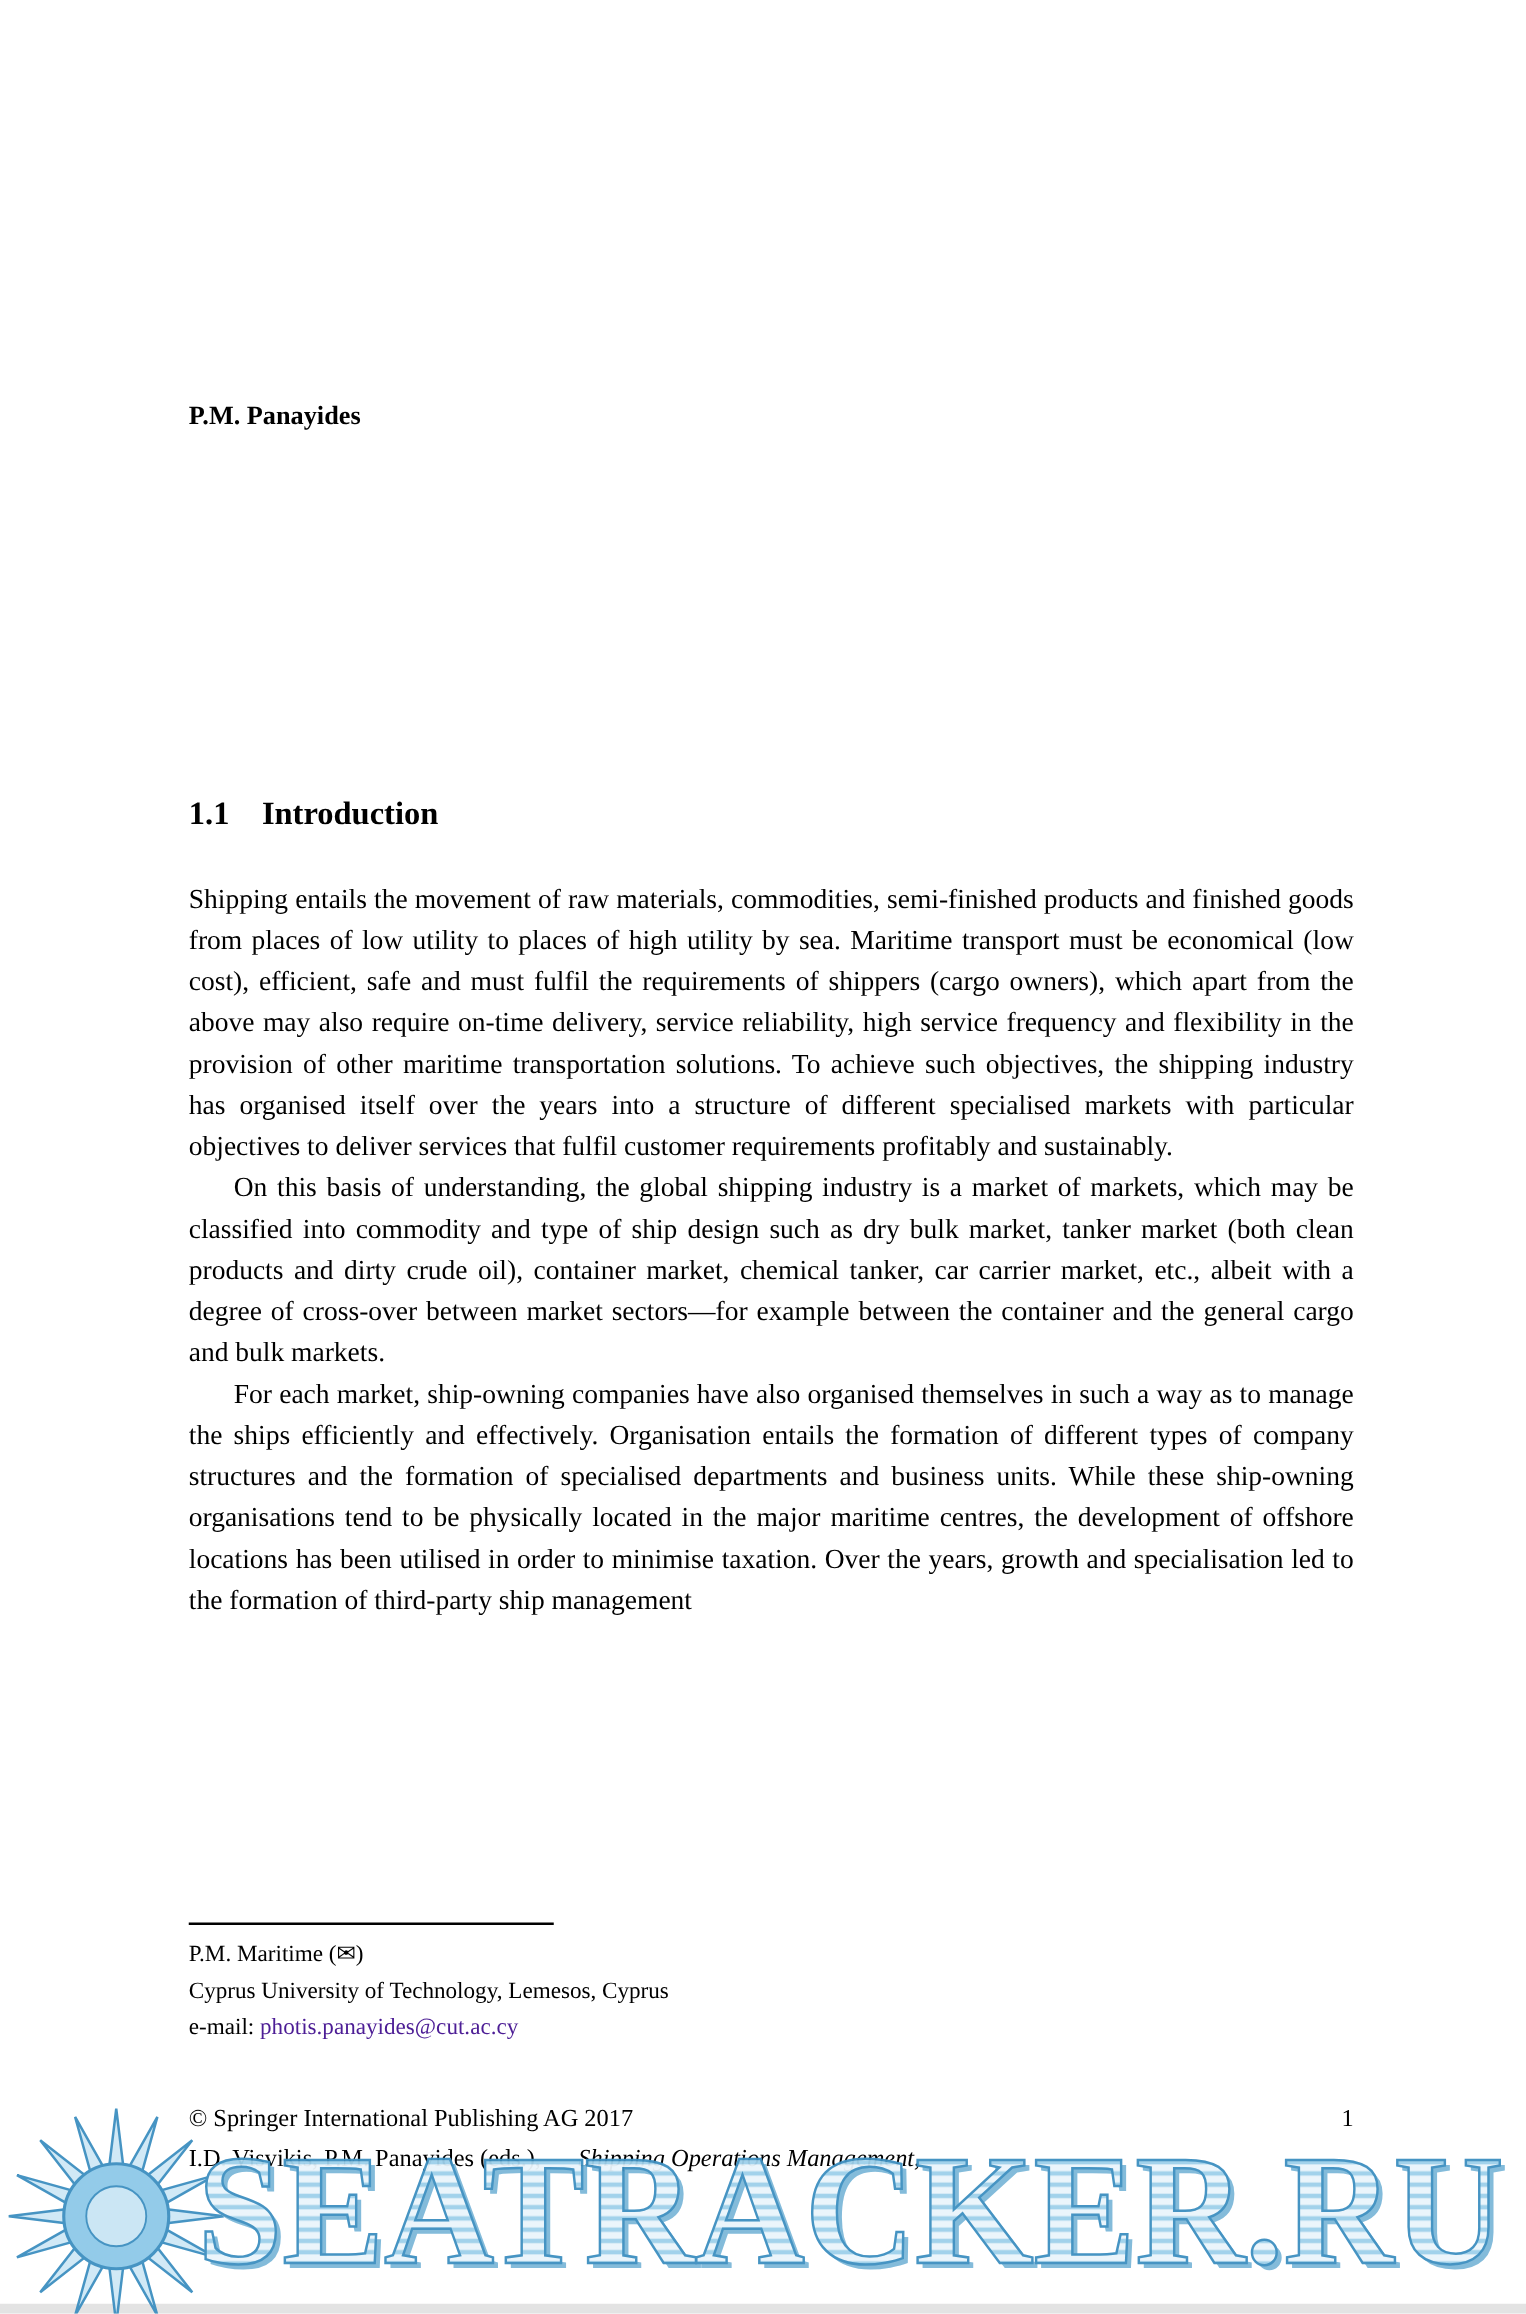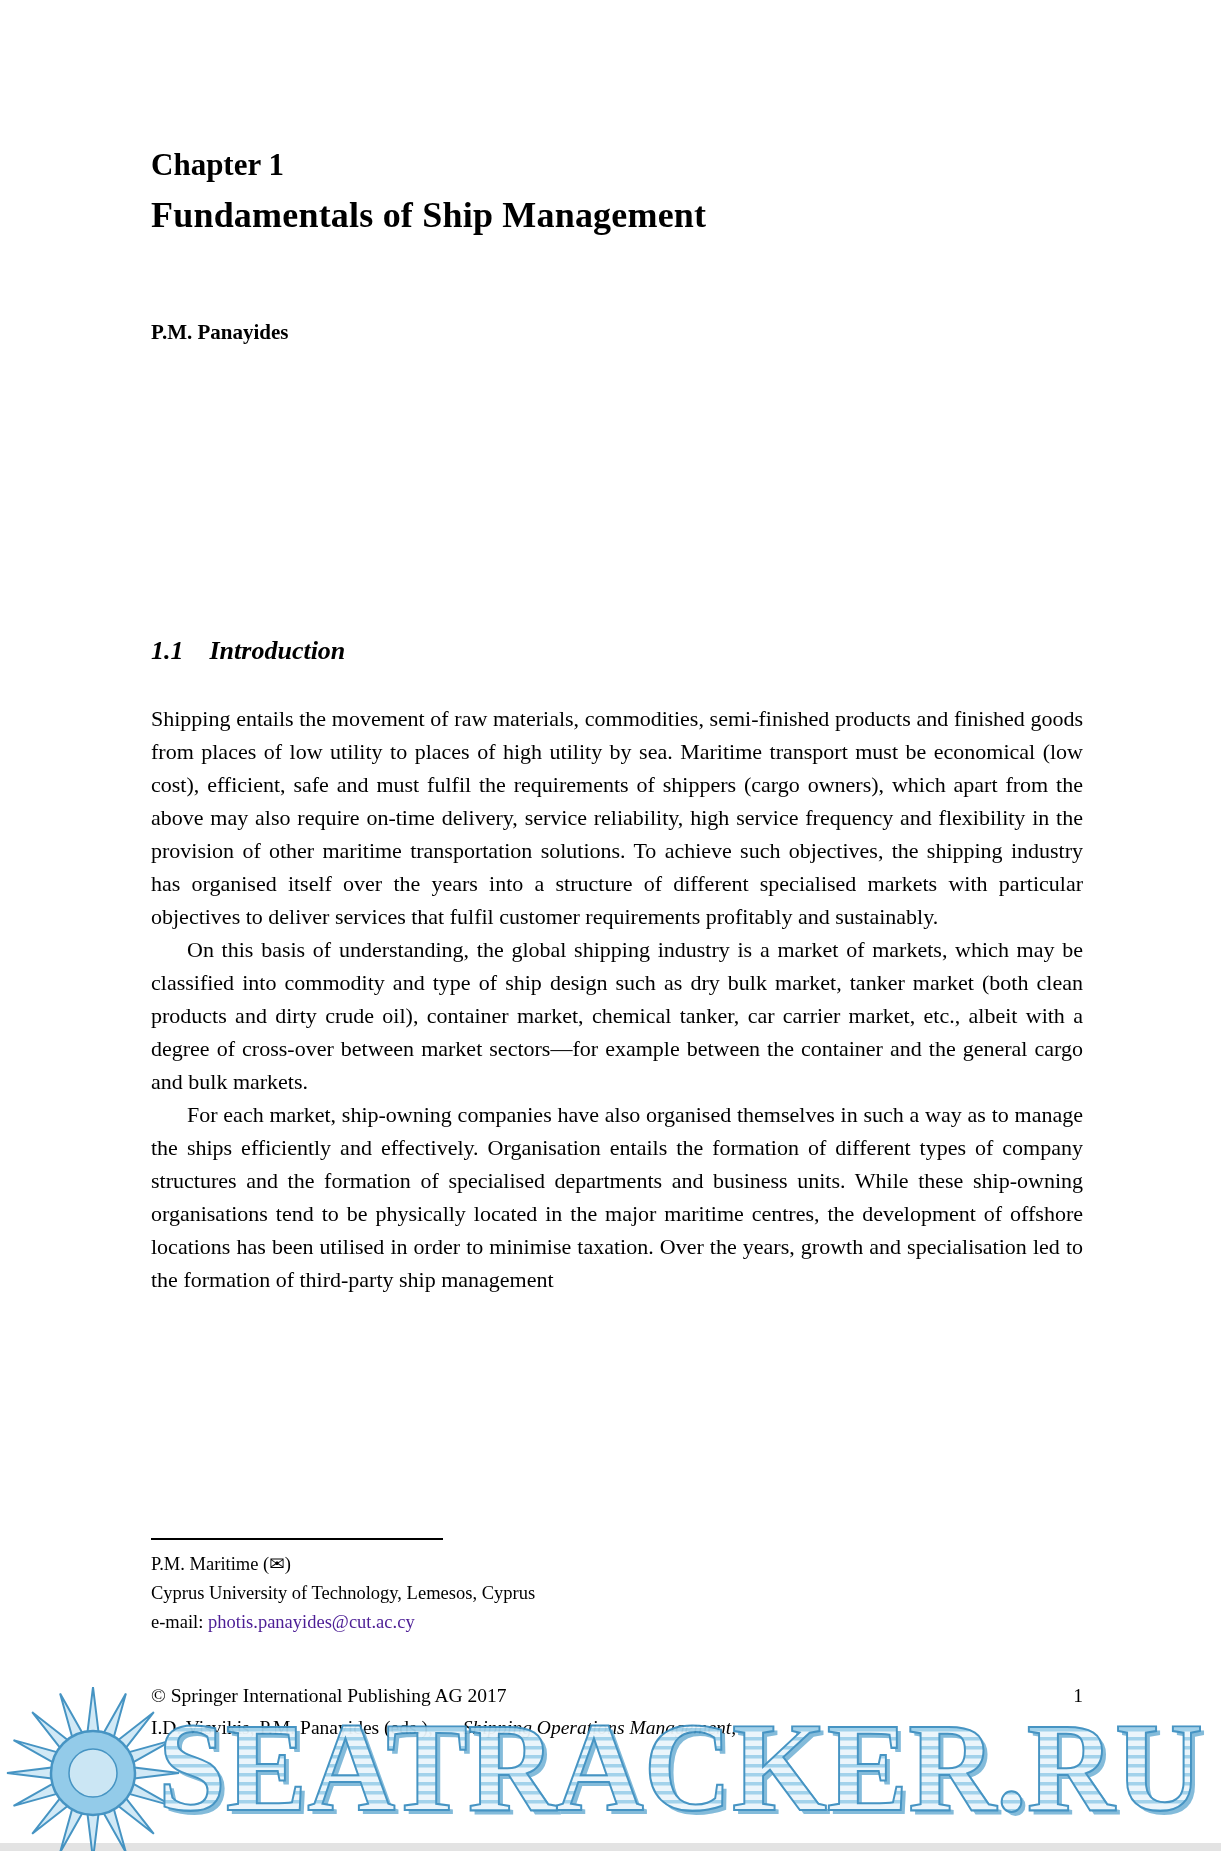--- a/index.html
+++ b/index.html
@@ -14,21 +14,21 @@
 
   .content-col { position:absolute; left:151px; width:932px; }
 
   .heading-block { top:146px; }
   .chapter-label { font-size:31px; font-weight:bold; line-height:1.25; }
   .chapter-title { font-size:36px; font-weight:bold; line-height:1.25; margin-top:8px; letter-spacing:0.2px; }
 
   .author-block { top:320px; }
   .author-name { font-size:21px; font-weight:bold; }
 
-  .section-heading { top:636px; font-size:26px; font-weight:bold;font-style:italic; }
+  .section-heading { top:636px; font-size:26px; font-weight:bold; }
   .section-number { margin-right:26px; }
 
   .body-text { top:702px; font-size:22px; line-height:33px; text-align:justify; }
   .body-text p { text-align:justify; }
   .body-text p.indent { text-indent:36px; }
 
   .footnote-block { top:1538px; font-size:18.5px; line-height:29px; }
   .footnote-rule { width:292px; height:0; border-top:2px solid #000; margin-bottom:10px; }
   .email-link { color:#4c1d95; text-decoration:none; cursor:pointer; }
 
@@ -44,24 +44,20 @@
   .watermark-svg {
     position:absolute; left:0; top:1669px; width:1221px; height:182px;
     z-index:20; opacity:0.95;
   }
 </style>
 </head>
 <body>
 
 <div class="page">
 
-  <div class="content-col heading-block" style="position:absolute;">
-    <div class="chapter-label">Chapter 1</div>
-    <div class="chapter-title">Fundamentals of Ship Management</div>
-  </div>
 
   <div class="content-col author-block" style="position:absolute;">
     <span class="author-name">P.M. Panayides</span>
   </div>
 
   <div class="content-col section-heading" style="position:absolute;">
     <span class="section-number">1.1</span><span>Introduction</span>
   </div>
 
   <div class="content-col body-text" style="position:absolute;">

